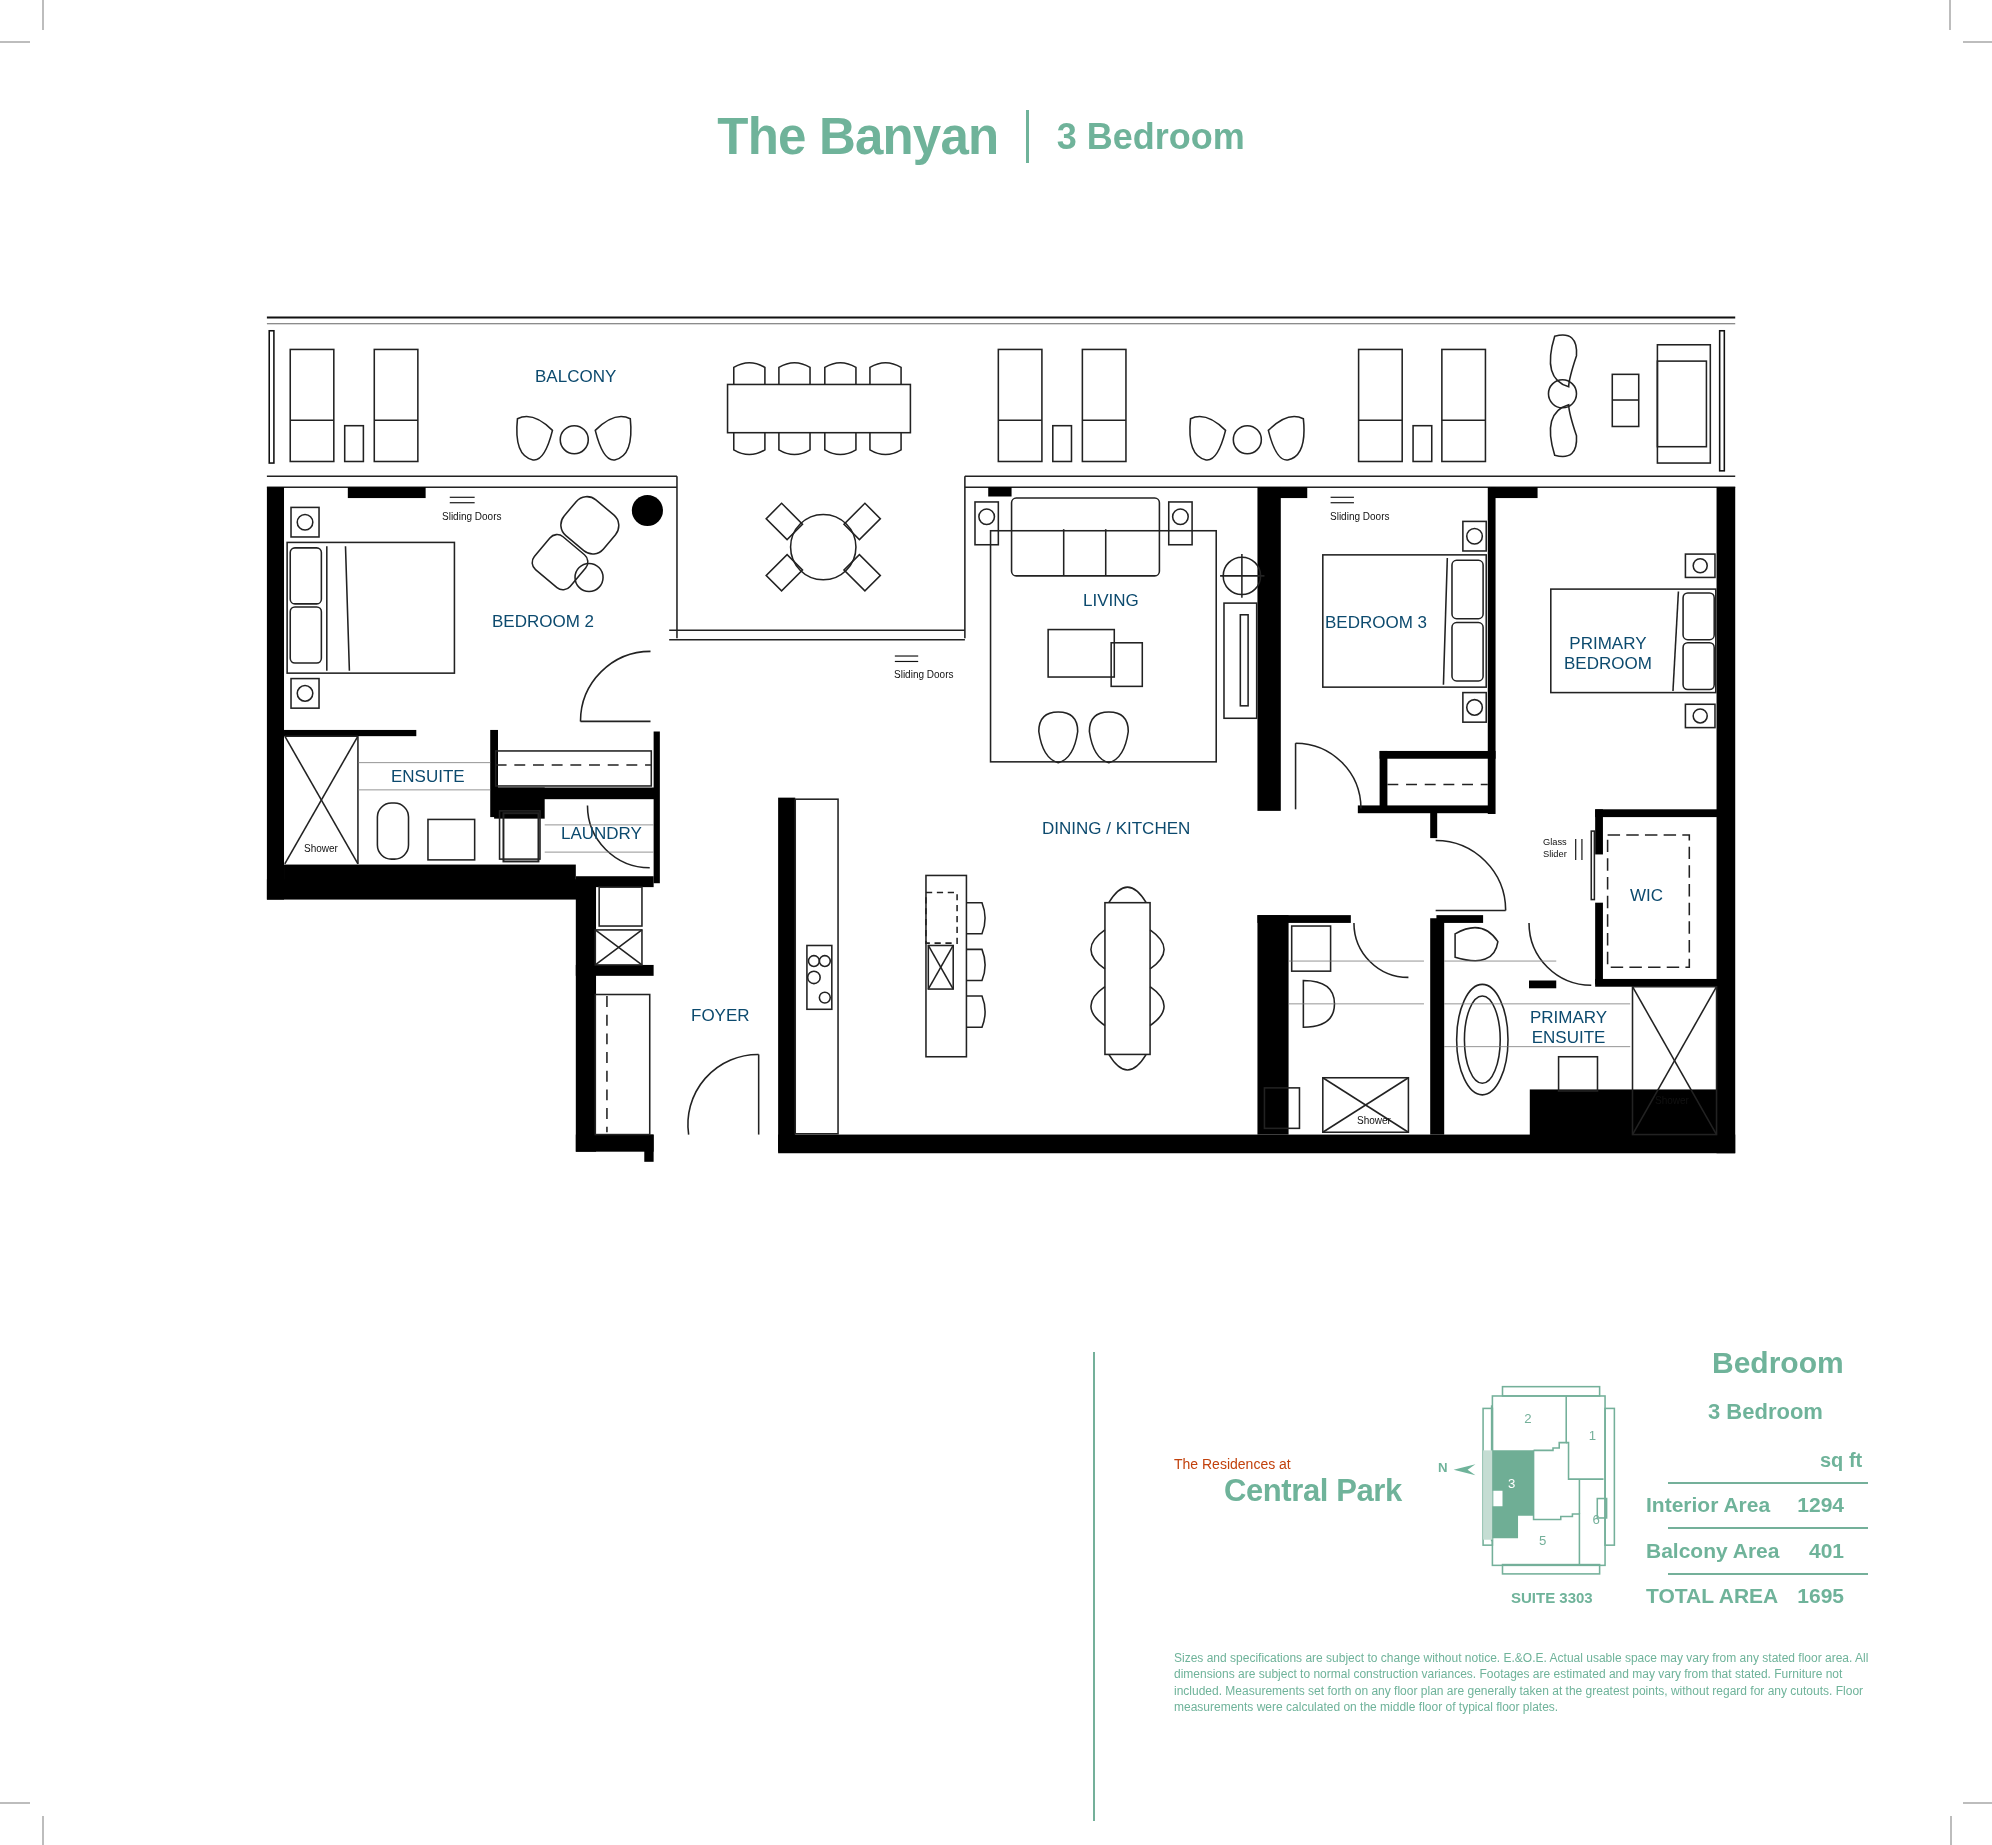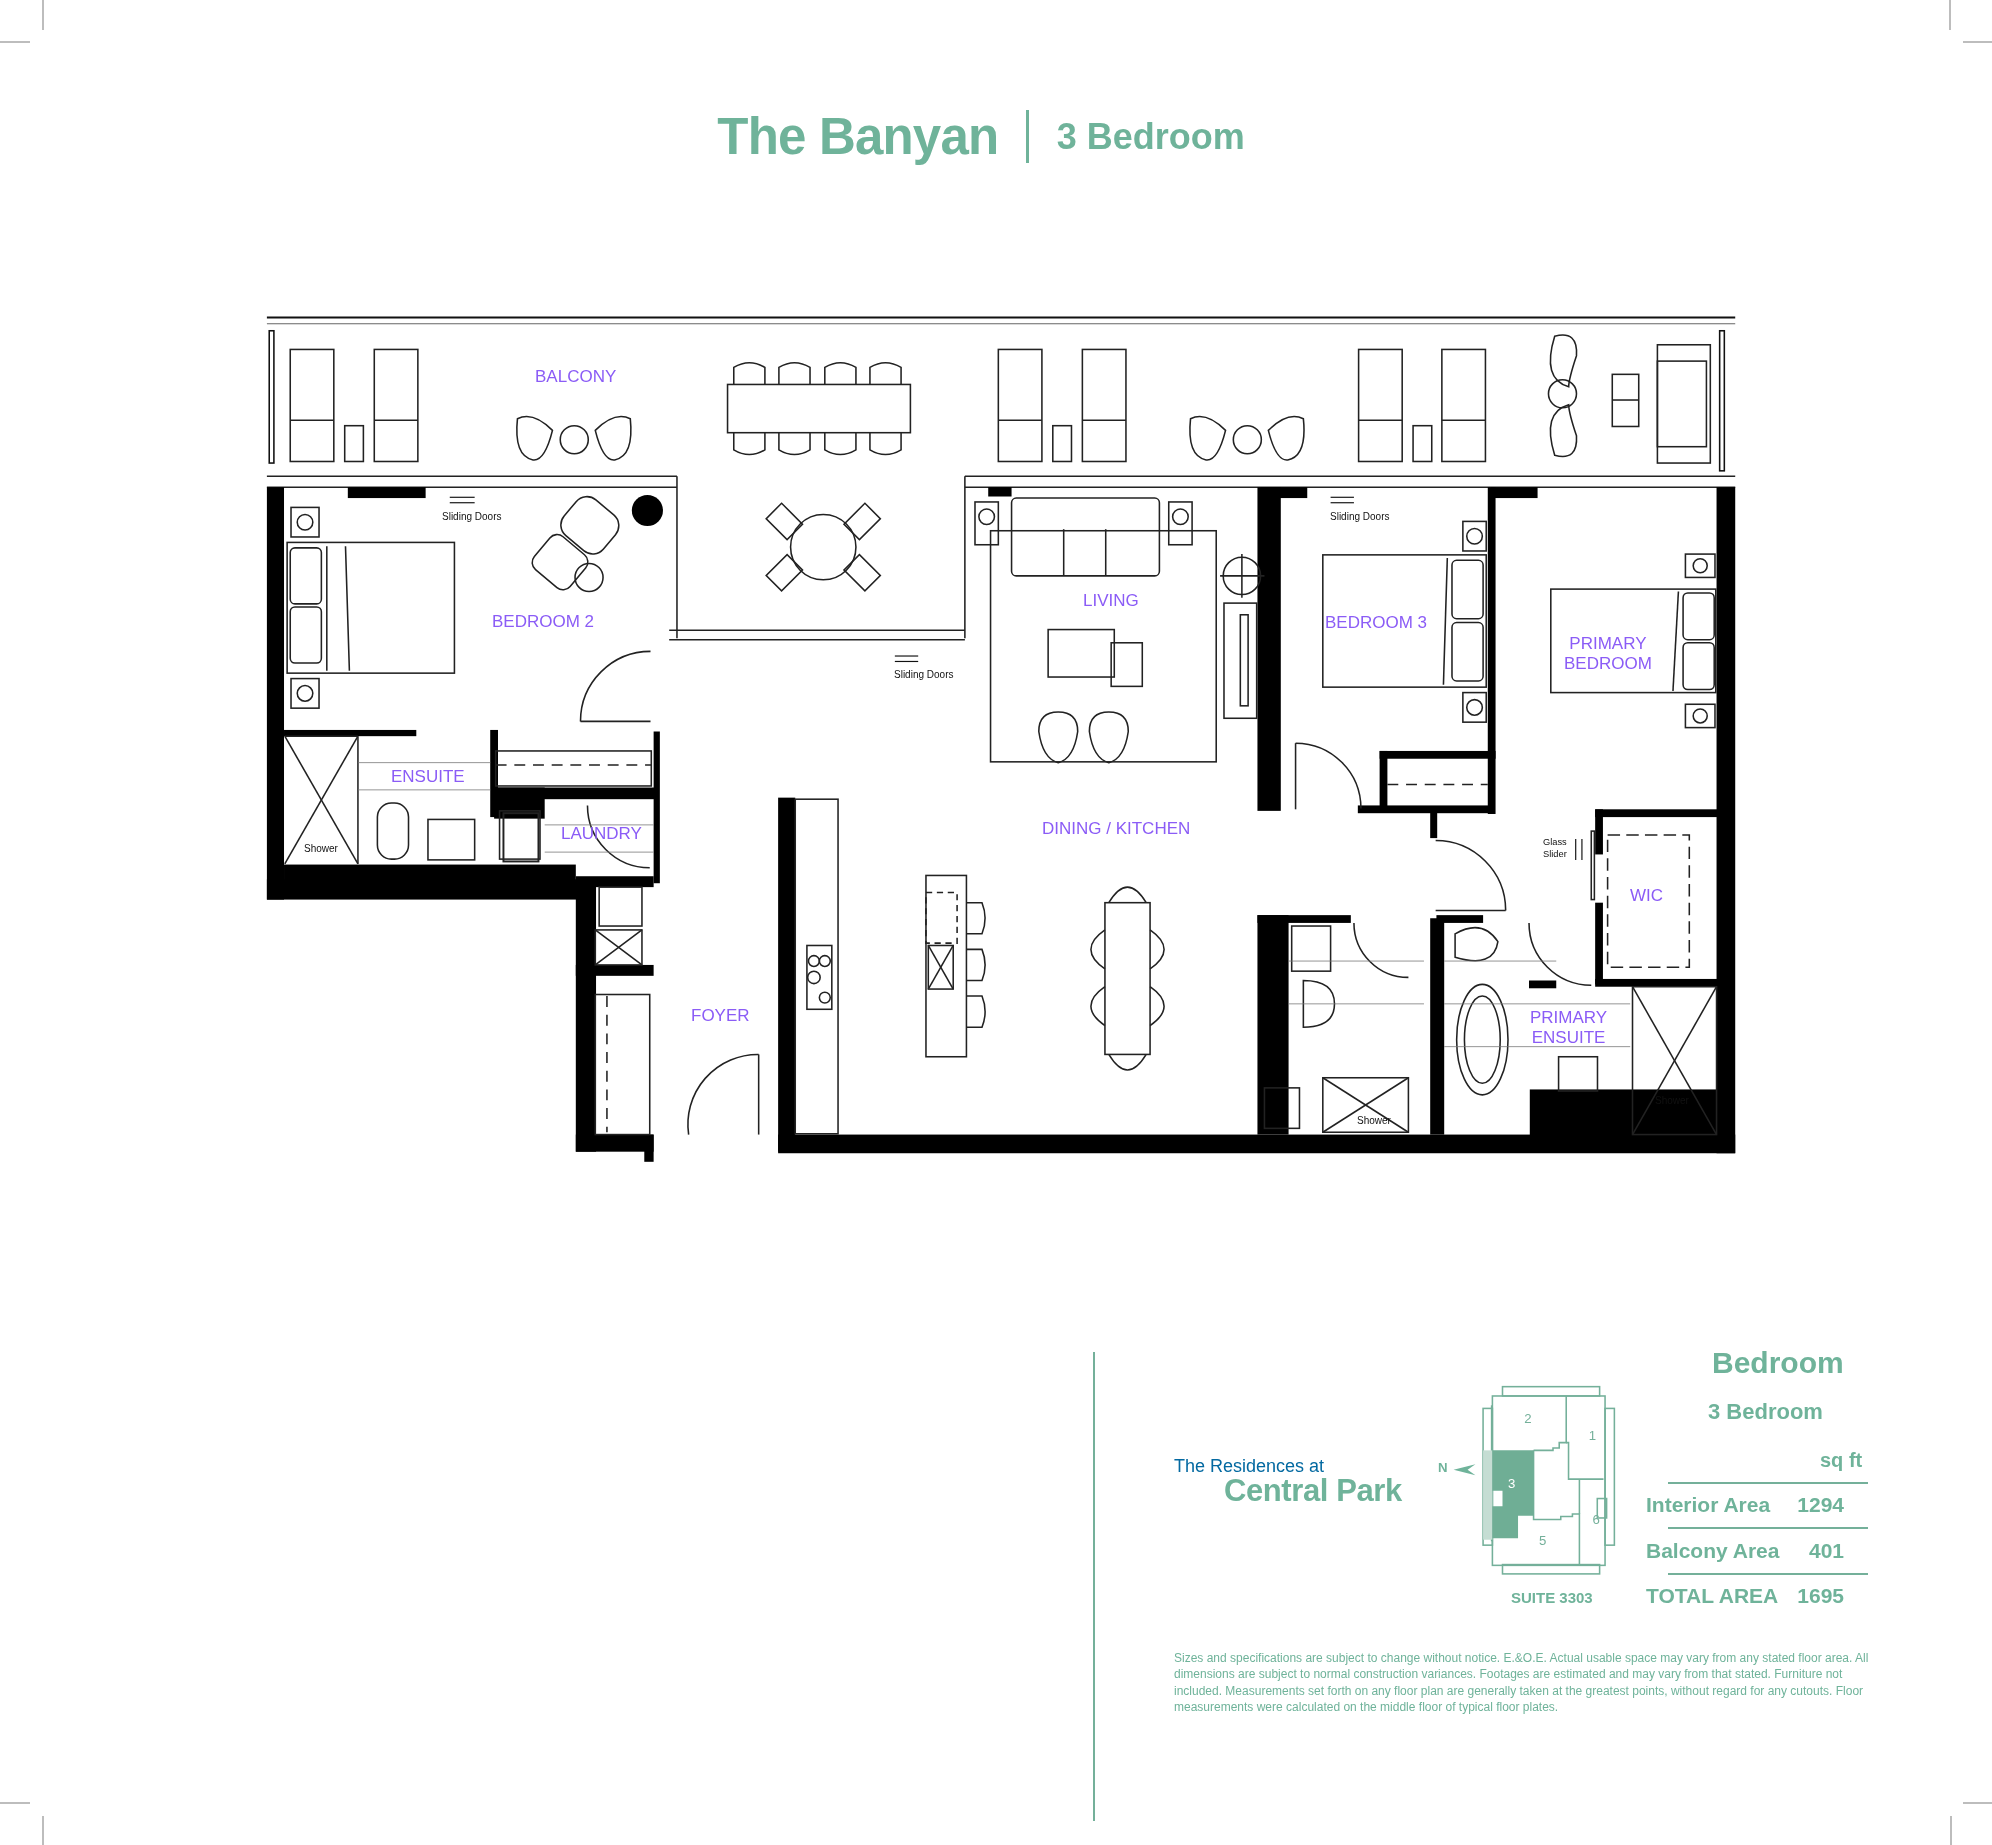--- a/index.html
+++ b/index.html
@@ -4,24 +4,24 @@
 <style>
   html,body{margin:0;padding:0;background:#ffffff;}
   body{width:1992px;height:1845px;position:relative;overflow:hidden;font-family:"Liberation Sans",sans-serif;}
   .abs{position:absolute;}
   .crop{position:absolute;background:#bdbdbd;}
   .title-wrap{position:absolute;left:0;top:107px;width:1962px;text-align:center;white-space:nowrap;}
   .title-main{display:inline-block;vertical-align:middle;font-family:"Liberation Sans",sans-serif;font-weight:bold;font-size:51px;color:#6fb39a;letter-spacing:-0.8px;}
   .title-sep{display:inline-block;vertical-align:middle;width:2.3px;height:53px;background:#6fb39a;margin:0 28px;}
   .title-sub{display:inline-block;vertical-align:middle;font-weight:bold;font-size:36px;color:#6fb39a;}
   .plan{position:absolute;left:0;top:0;}
-  .room-label{position:absolute;font-family:"Liberation Sans",sans-serif;font-size:17px;color:#8b5cf6;white-space:nowrap;text-align:center;line-height:19.5px;}
+  .room-label{position:absolute;font-family:"Liberation Sans",sans-serif;font-size:17px;color:#0c4a6e;white-space:nowrap;text-align:center;line-height:19.5px;}
   .small-label{position:absolute;font-family:"Liberation Sans",sans-serif;font-size:10px;color:#111;white-space:nowrap;text-align:center;line-height:11.7px;}
   .info-divider{position:absolute;left:1093px;top:1352px;width:2.3px;height:469px;background:#74b09a;}
-  .brand-small{position:absolute;left:1174px;top:1456px;font-size:18px;color:#0369a1;}
+  .brand-small{position:absolute;left:1174px;top:1456px;font-size:14px;color:#c2410c;}
   .brand-big{position:absolute;left:1224px;top:1473px;font-size:31px;font-weight:bold;color:#6fb39a;letter-spacing:-0.4px;}
   .key-n{position:absolute;left:1438px;top:1460px;font-size:13.2px;color:#6fb39a;font-weight:bold;}
   .suite-label{position:absolute;left:1511px;top:1589px;font-size:15px;font-weight:bold;color:#6fb39a;}
   .unit-name{position:absolute;left:1712px;top:1346px;font-size:30px;font-weight:bold;color:#6fb39a;}
   .unit-type{position:absolute;left:1708px;top:1399px;font-size:22px;font-weight:bold;color:#6fb39a;}
   .sqft-head{position:absolute;left:1820px;top:1449px;font-size:20px;font-weight:bold;color:#6fb39a;}
   .area-row{position:absolute;left:1646px;width:198px;display:flex;justify-content:space-between;font-size:21px;font-weight:bold;color:#6fb39a;}
   .area-rule{position:absolute;left:1668px;width:200px;height:2.3px;background:#74b09a;}
   .disclaimer{position:absolute;left:1174px;top:1650px;width:700px;font-size:12px;line-height:16.3px;color:#6fb39a;}
 </style>

